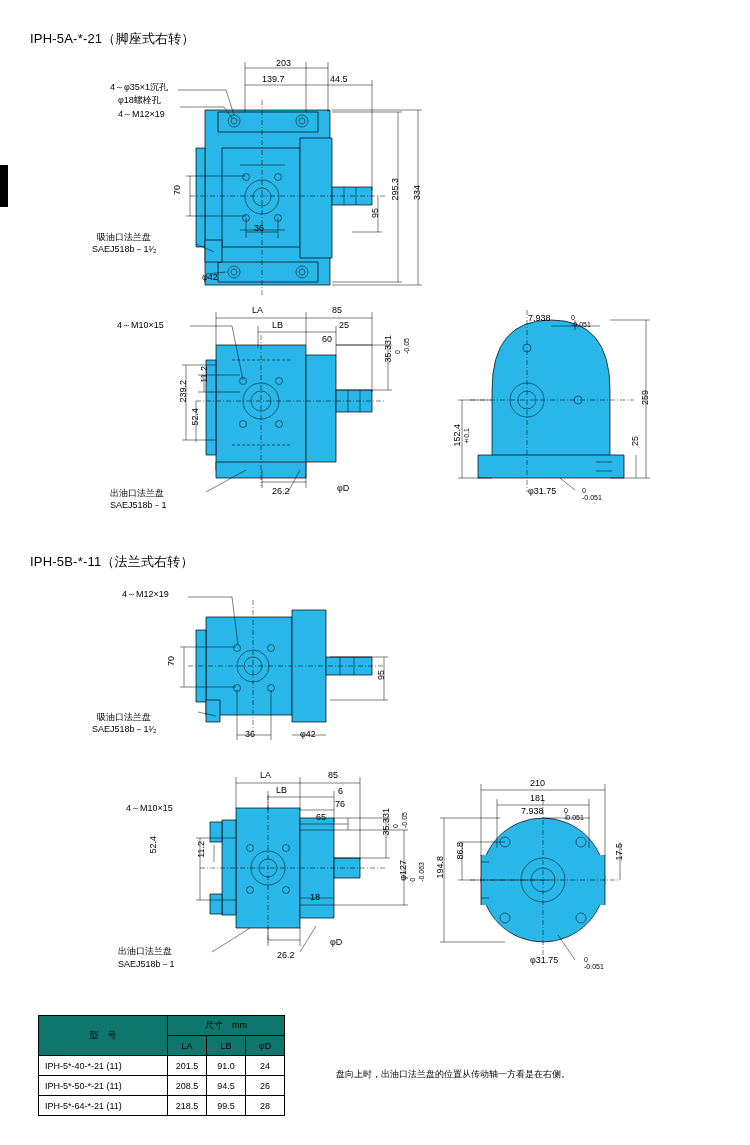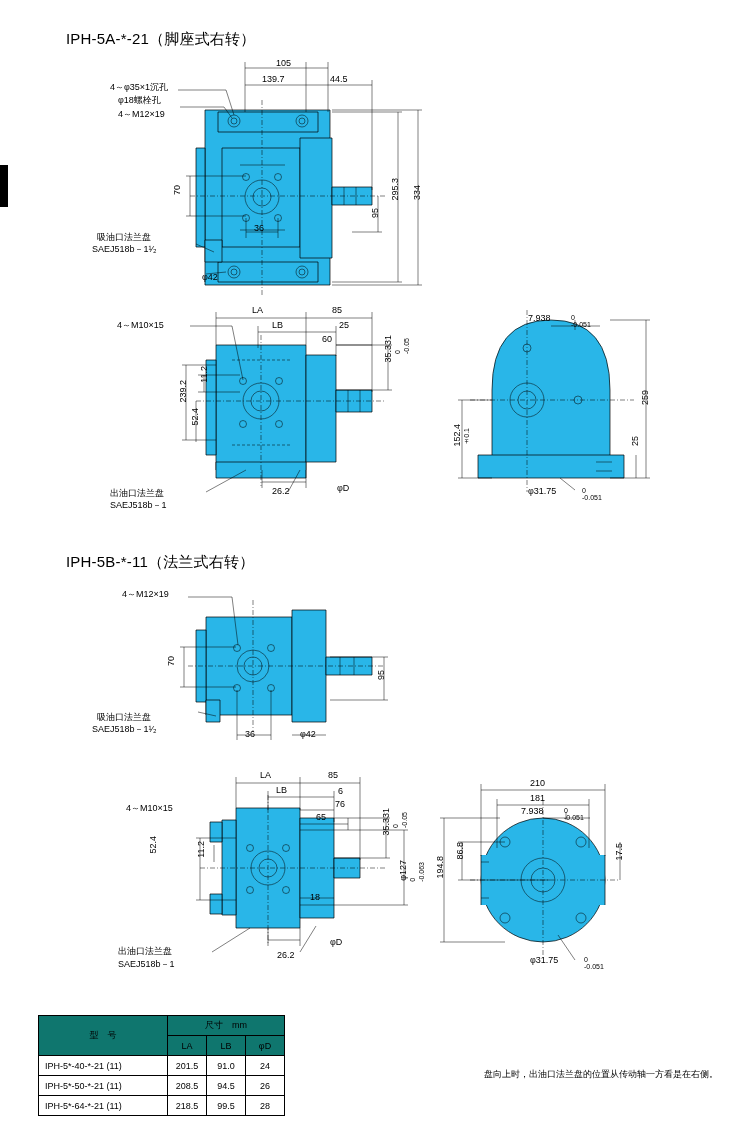--- a/index.html
+++ b/index.html
@@ -1,18 +1,18 @@
 <!DOCTYPE html>
 <html><head>
 <meta charset="utf-8">
 <style>
   html,body{margin:0;padding:0;background:#ffffff;}
   body{width:750px;height:1145px;position:relative;font-family:"Liberation Sans",sans-serif;color:#000;}
   .page{position:relative;width:750px;height:1145px;overflow:hidden;}
-  .ttl{position:absolute;font-size:15px;letter-spacing:0.2px;white-space:nowrap;margin-left:36px;}
+  .ttl{position:absolute;font-size:13px;letter-spacing:0.2px;white-space:nowrap;}
   .lbl{position:absolute;font-size:9px;white-space:nowrap;line-height:1.25;}
   .lbl.xs{font-size:7px;}
   .vert{writing-mode:vertical-rl;transform:rotate(180deg);transform-origin:center;}
   .leftbar{position:absolute;left:0;top:165px;width:8px;height:42px;background:#000;}
   svg{position:absolute;left:0;top:0;overflow:visible;}
   
   .tbl{position:absolute;left:38px;top:1015px;border-collapse:collapse;font-size:9px;}
   .tbl td,.tbl th{border:1px solid #000;text-align:center;padding:0;font-weight:normal;}
   .tbl .hd{background:#0f766e;}
   .tbl .modelcell{width:122px;height:19px;text-align:left;padding-left:6px;}
@@ -316,21 +316,21 @@
       <path class="thin" d="M575,960 L558,935"></path>
     </g>
   </svg>
 
   <div class="lbl" style="left:110px;top:82px;">4～φ35×1沉孔</div>
   <div class="lbl" style="left:118px;top:95px;">φ18螺栓孔</div>
   <div class="lbl" style="left:118px;top:109px;">4～M12×19</div>
   <div class="lbl" style="left:97px;top:232px;">吸油口法兰盘</div>
   <div class="lbl" style="left:92px;top:244px;">SAEJ518b－1¹⁄₂</div>
   <div class="lbl" style="left:202px;top:272px;">φ42</div>
-  <div class="lbl" style="left:276px;top:58px;">105</div>
+  <div class="lbl" style="left:276px;top:58px;">203</div>
   <div class="lbl" style="left:262px;top:74px;">139.7</div>
   <div class="lbl" style="left:330px;top:74px;">44.5</div>
   <div class="lbl vert" style="left:172px;top:185px;">70</div>
   <div class="lbl" style="left:254px;top:223px;">36</div>
   <div class="lbl vert" style="left:390px;top:178px;">295.3</div>
   <div class="lbl vert" style="left:412px;top:185px;">334</div>
   <div class="lbl vert" style="left:370px;top:208px;">95</div>
 
   <div class="lbl" style="left:117px;top:320px;">4～M10×15</div>
   <div class="lbl" style="left:252px;top:305px;">LA</div>
@@ -429,16 +429,16 @@
     <tr>
       <td class="modelcell">IPH-5*-64-*-21 (11)</td>
       <td class="c">218.5</td>
       <td class="c">99.5</td>
       <td class="c">28</td>
     </tr>
   </tbody>
     </table>
 
   <div class="note">
-    <div style="text-indent:18px;text-align:right;">盘向上时，出油口法兰盘的位置从传动轴一方看是在右侧。</div>
+    <div style="text-indent:18px;">盘向上时，出油口法兰盘的位置从传动轴一方看是在右侧。</div>
   </div>
 
 </div>
 
 </body></html>

